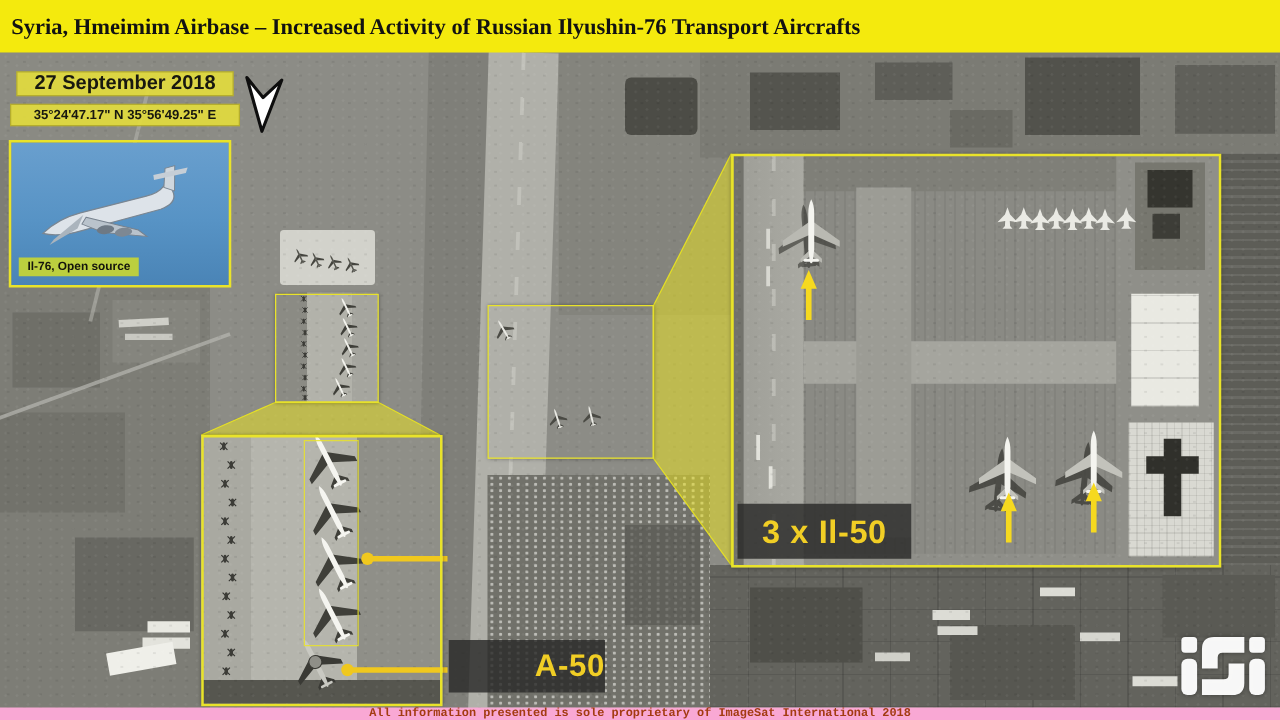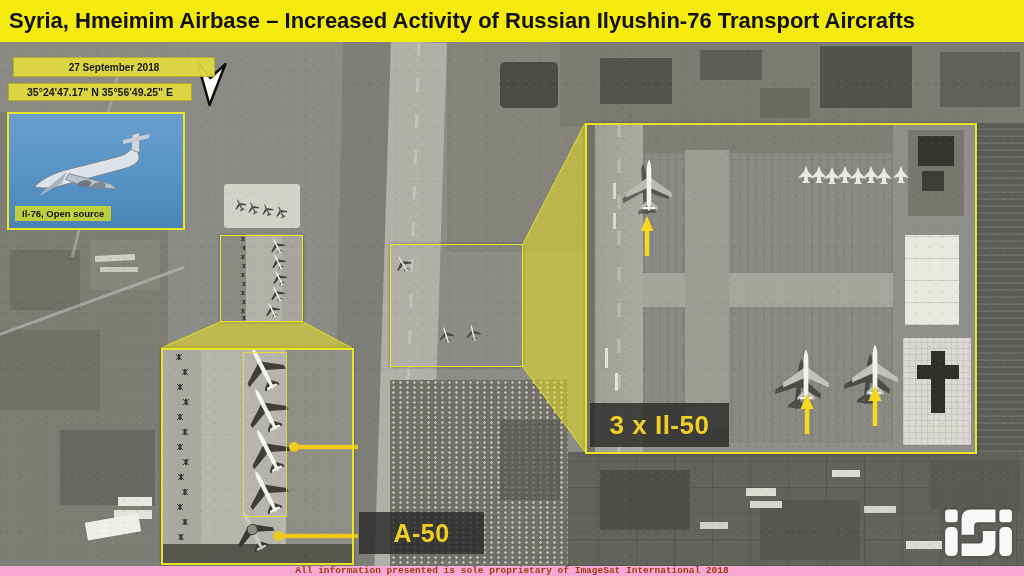--- a/index.html
+++ b/index.html
@@ -19,21 +19,21 @@
   
   .frame{position:absolute;border:2px solid #e9e32a;box-shadow:0 0 3px rgba(0,0,0,.35);}
   .frame.thin{border-width:1.5px;}
   
   .tag{position:absolute;display:flex;align-items:center;justify-content:center;
        background:rgba(42,42,40,.82);color:#f1ce25;font-weight:bold;
        font-family:"Liberation Sans",sans-serif;letter-spacing:.5px;}
   
   .banner{position:absolute;left:0;top:0;width:1024px;height:42px;background:#f4ea0d;
           display:flex;align-items:center;padding-left:9px;box-sizing:border-box;}
-  .banner span{color:#121212;font-size:22px;font-weight:bold;white-space:nowrap;}
+  .banner span{color:#121212;font-size:18px;font-weight:bold;white-space:nowrap;font-family:Liberation Serif, serif;}
   .infobox{position:absolute;background:rgba(225,218,62,.93);color:#181810;
            font-weight:bold;display:flex;align-items:center;justify-content:center;
            border:1px solid rgba(110,100,10,.35);box-sizing:border-box;}
   .footer{position:absolute;left:0;top:566px;width:1024px;height:10px;background:#f9a8d4;
           display:flex;align-items:center;justify-content:center;font-family:Liberation Mono, monospace;}
   .footer span{color:#a33b12;font-size:9.5px;line-height:10px;font-weight:bold;white-space:nowrap;}
   
   .photo{position:absolute;left:7px;top:112px;width:178px;height:118px;
          border:2px solid #e9e32a;box-sizing:border-box;
          background:linear-gradient(180deg,#699fce 0%,#5793c5 55%,#4a84b6 100%);}
@@ -251,31 +251,31 @@
       <circle cx="278" cy="536" r="5" stroke="none"></circle>
     </g>
   </svg>
 
   <div class="frame thin" style="left:220px;top:235px;width:81px;height:85px;"></div>
   <div class="frame" style="left:161px;top:348px;width:189px;height:213px;"></div>
   <div class="abs" style="left:243px;top:352px;width:42px;height:163px;border:1.2px solid rgba(233,227,42,.85);"></div>
   <div class="frame thin" style="left:390px;top:244px;width:131px;height:121px;"></div>
   <div class="frame" style="left:585px;top:123px;width:388px;height:327px;"></div>
 
-  <div class="tag" style="left:359px;top:512px;width:125px;height:42px;font-size:25px;">
+  <div class="tag" style="left:359px;top:512px;width:125px;height:42px;font-size:25px;justify-content:flex-end;">
     <span>A-50</span>
   </div>
   <div class="tag" style="left:590px;top:403px;width:139px;height:44px;font-size:26px;">
     <span>3 x Il-50</span>
   </div>
 
   <div class="banner">
     <span>Syria, Hmeimim Airbase – Increased Activity of Russian Ilyushin-76 Transport Aircrafts</span>
   </div>
-  <div class="infobox" style="left:13px;top:57px;width:202px;height:20px;font-size:10px;">
+  <div class="infobox" style="left:13px;top:57px;width:174px;height:20px;font-size:16px;">
     <span>27 September 2018</span>
   </div>
   <div class="infobox" style="left:8px;top:83px;width:184px;height:18px;font-size:10.5px;">
     <span>35°24'47.17" N  35°56'49.25" E</span>
   </div>
 
   <div class="photo">
     <svg width="174" height="114" viewBox="0 0 174 114">
       <g transform="translate(12,14) rotate(-8 75 45)">
         <path d="M12,50 Q26,40 44,38 L98,32 Q108,31 113,26 L117,20 L120,33 Q121,41 108,44 L44,52 Q24,55 12,50 Z" fill="#dde3e9" stroke="#7a8692" stroke-width="1"></path>

